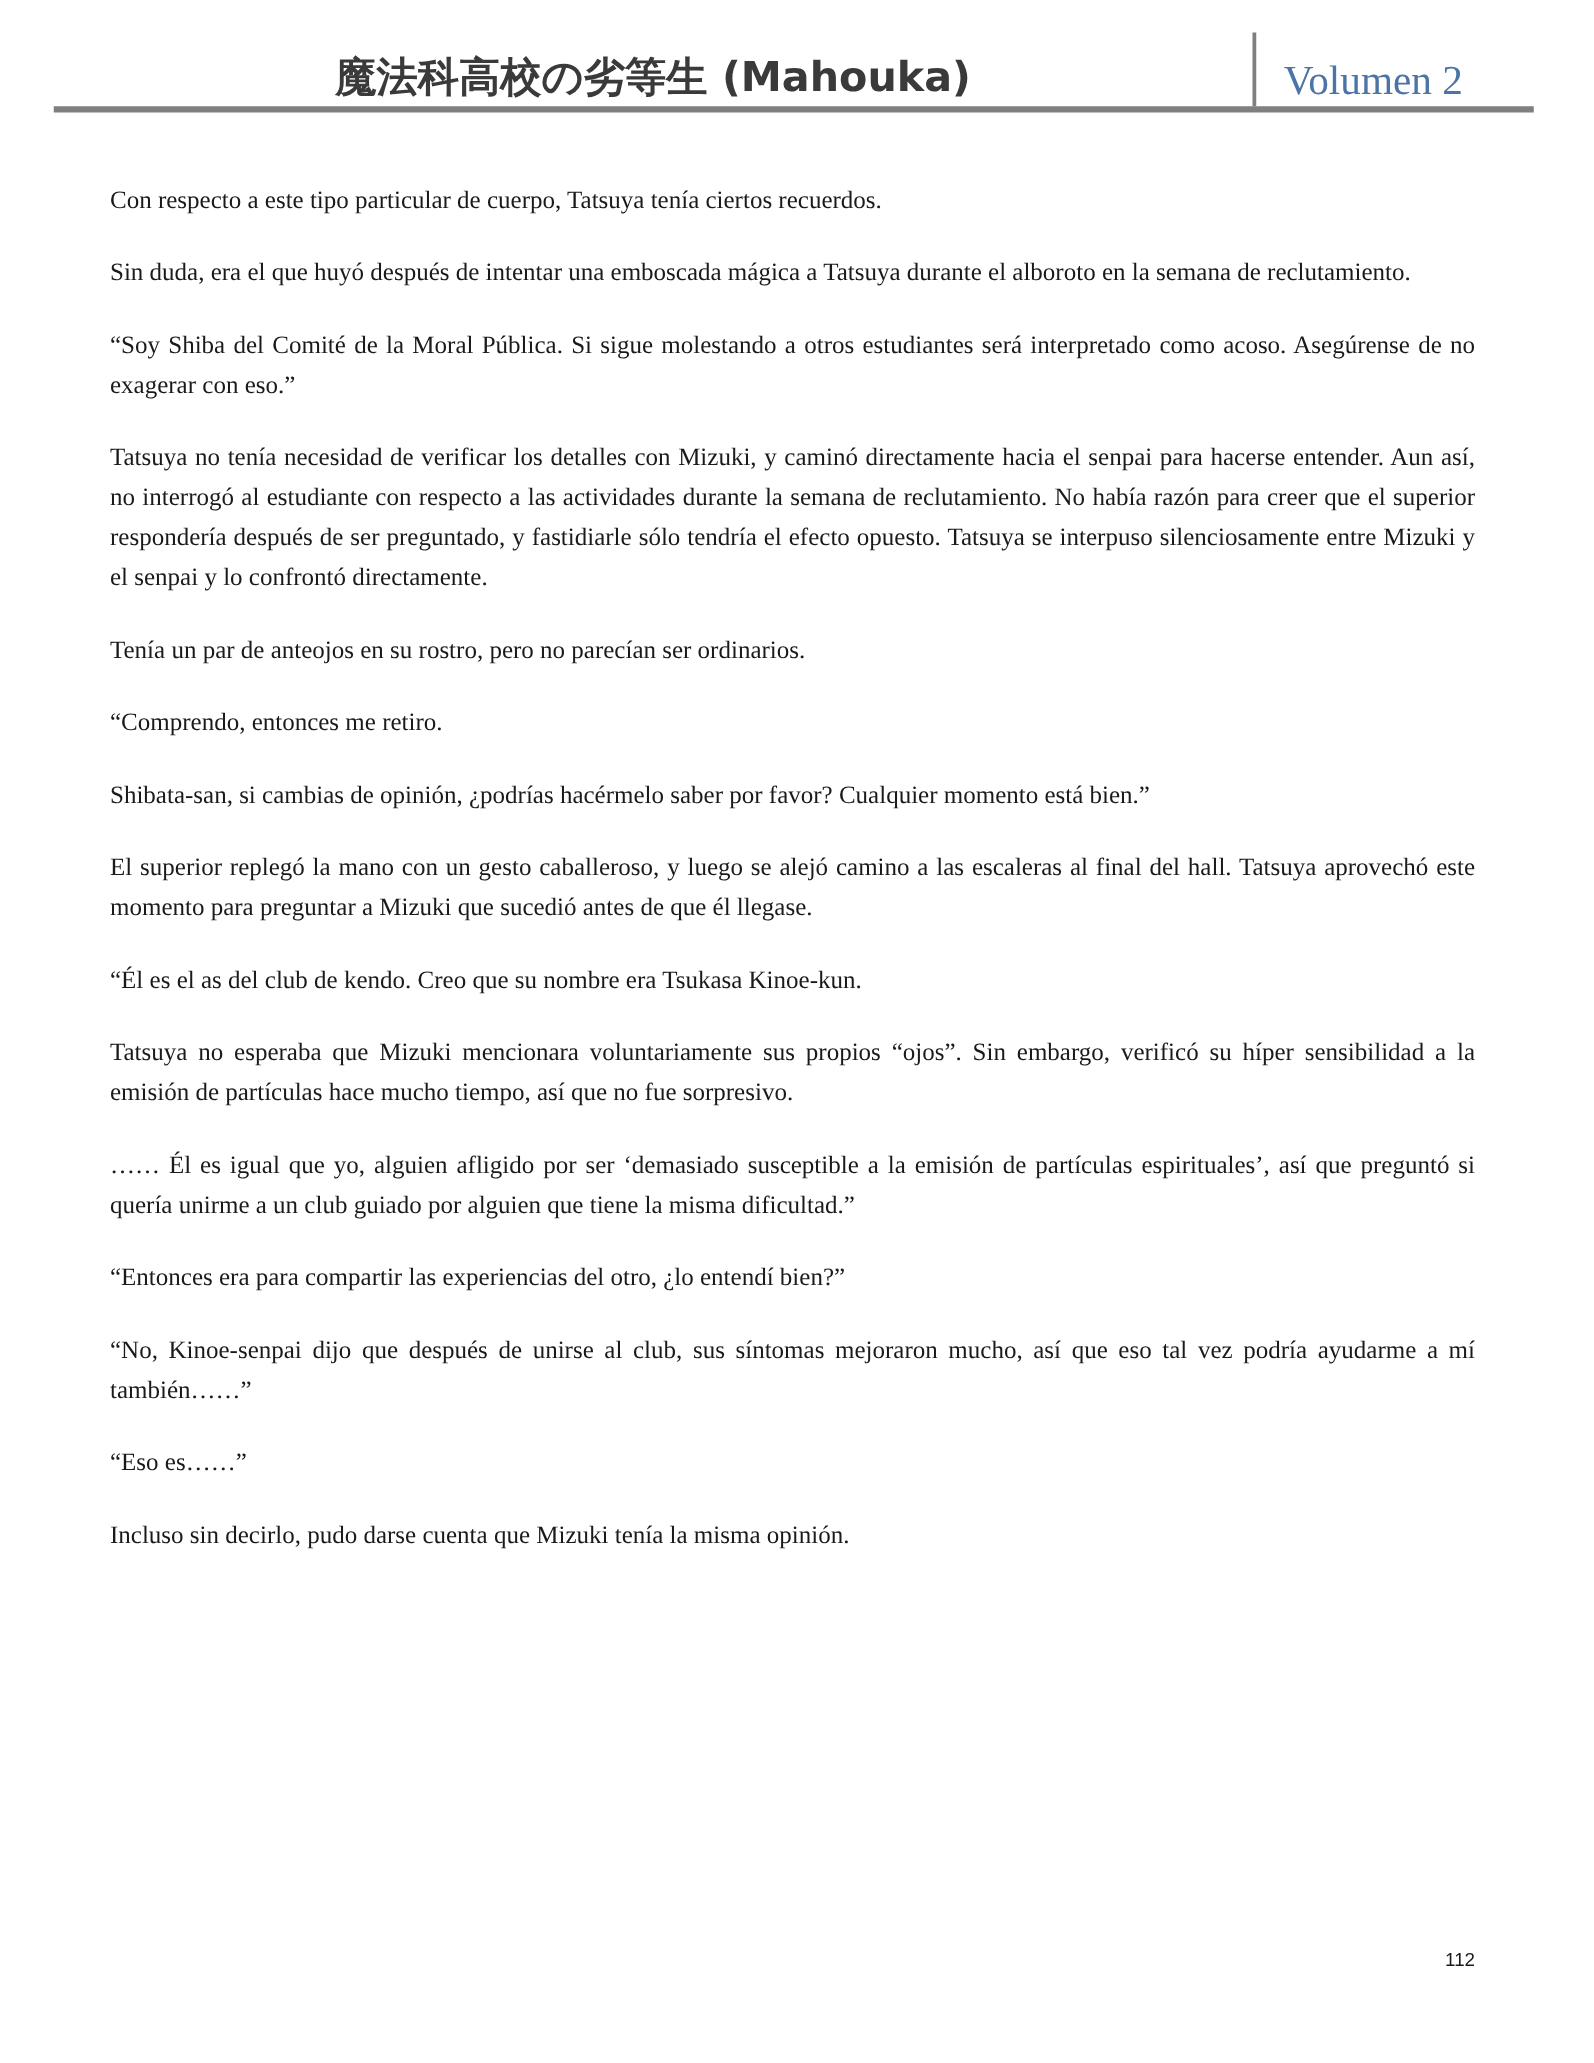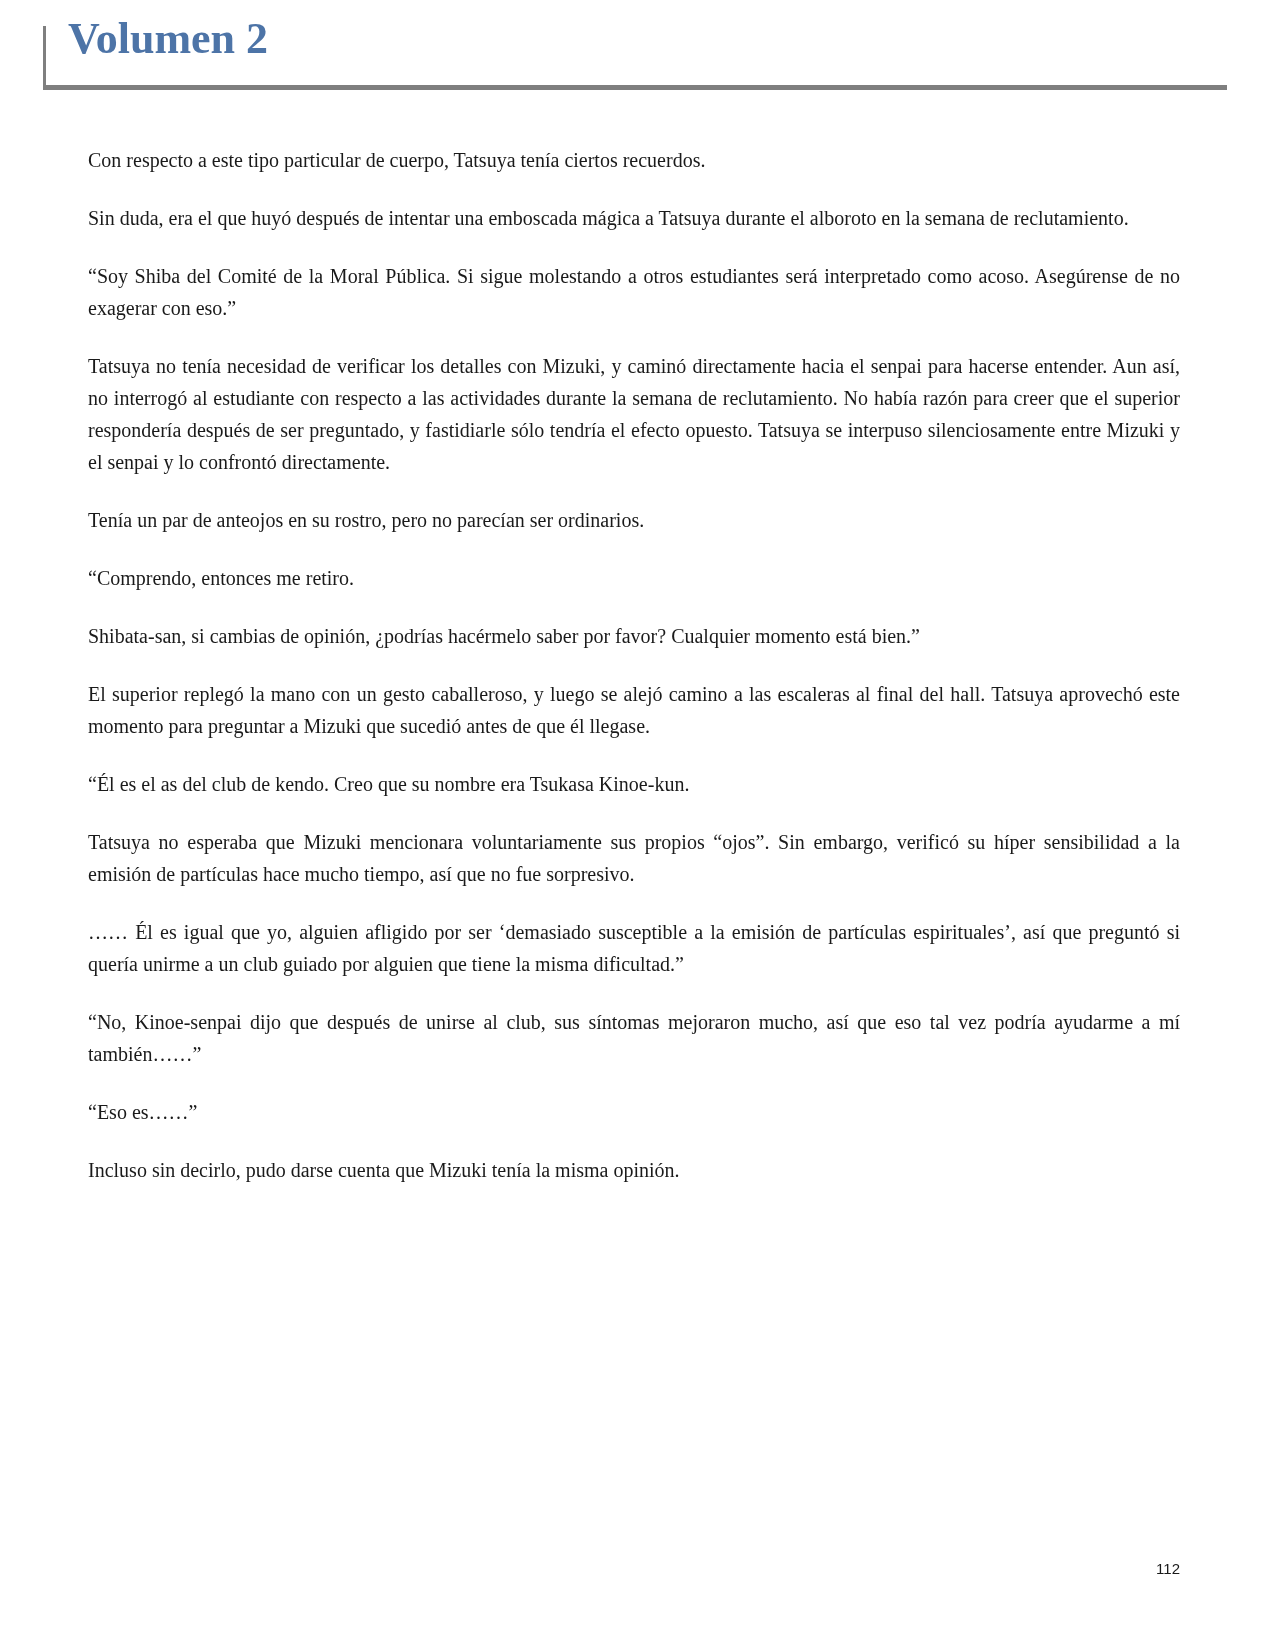--- a/index.html
+++ b/index.html
@@ -45,25 +45,25 @@
     margin-top: 2px;
   }
   .header-right {
     flex: 1;
     display: flex;
     align-items: flex-end;
     padding-left: 22px;
   }
   .volume-label {
     font-family: "Liberation Serif", serif;
-    font-weight: bold;
-    font-size: 44px;
+    font-weight: normal;
+    font-size: 33px;
     line-height: 1;
     color: #4d74a7;
-    padding-bottom: 24px;
+    padding-bottom: 3px;
     white-space: nowrap;
   }
   
   .body-text {
     position: absolute;
     left: 88px;
     top: 144px;
     width: 1092px;
   }
   .para {
@@ -82,38 +82,42 @@
     font-size: 15px;
     color: #1a1a1a;
   }
 </style>
 </head>
 <body>
 
 <div class="page">
 
   <header class="header">
+    <div class="header-left">
+      <h1 class="doc-title">魔法科高校の劣等生 (Mahouka)</h1>
+    </div>
     <div class="header-divider"></div>
     <div class="header-right">
       <span class="volume-label">Volumen 2</span>
     </div>
   </header>
 
   <main class="body-text">
     <p class="para">Con respecto a este tipo particular de cuerpo, Tatsuya tenía ciertos recuerdos.</p>
     <p class="para">Sin duda, era el que huyó después de intentar una emboscada mágica a Tatsuya durante el alboroto en la semana de reclutamiento.</p>
     <p class="para">“Soy Shiba del Comité de la Moral Pública. Si sigue molestando a otros estudiantes será interpretado como acoso. Asegúrense de no exagerar con eso.”</p>
     <p class="para">Tatsuya no tenía necesidad de verificar los detalles con Mizuki, y caminó directamente hacia el senpai para hacerse entender. Aun así, no interrogó al estudiante con respecto a las actividades durante la semana de reclutamiento. No había razón para creer que el superior respondería después de ser preguntado, y fastidiarle sólo tendría el efecto opuesto. Tatsuya se interpuso silenciosamente entre Mizuki y el senpai y lo confrontó directamente.</p>
     <p class="para">Tenía un par de anteojos en su rostro, pero no parecían ser ordinarios.</p>
     <p class="para">“Comprendo, entonces me retiro.</p>
     <p class="para">Shibata-san, si cambias de opinión, ¿podrías hacérmelo saber por favor? Cualquier momento está bien.”</p>
     <p class="para">El superior replegó la mano con un gesto caballeroso, y luego se alejó camino a las escaleras al final del hall. Tatsuya aprovechó este momento para preguntar a Mizuki que sucedió antes de que él llegase.</p>
     <p class="para">“Él es el as del club de kendo. Creo que su nombre era Tsukasa Kinoe-kun.</p>
     <p class="para">Tatsuya no esperaba que Mizuki mencionara voluntariamente sus propios “ojos”. Sin embargo, verificó su híper sensibilidad a la emisión de partículas hace mucho tiempo, así que no fue sorpresivo.</p>
     <p class="para">…… Él es igual que yo, alguien afligido por ser ‘demasiado susceptible a la emisión de partículas espirituales’, así que preguntó si quería unirme a un club guiado por alguien que tiene la misma dificultad.”</p>
+    <p class="para">“Entonces era para compartir las experiencias del otro, ¿lo entendí bien?”</p>
     <p class="para">“No, Kinoe-senpai dijo que después de unirse al club, sus síntomas mejoraron mucho, así que eso tal vez podría ayudarme a mí también……”</p>
     <p class="para">“Eso es……”</p>
     <p class="para">Incluso sin decirlo, pudo darse cuenta que Mizuki tenía la misma opinión.</p>
   </main>
 
   <div class="page-number">112</div>
 
 </div>
 
 </body></html>

